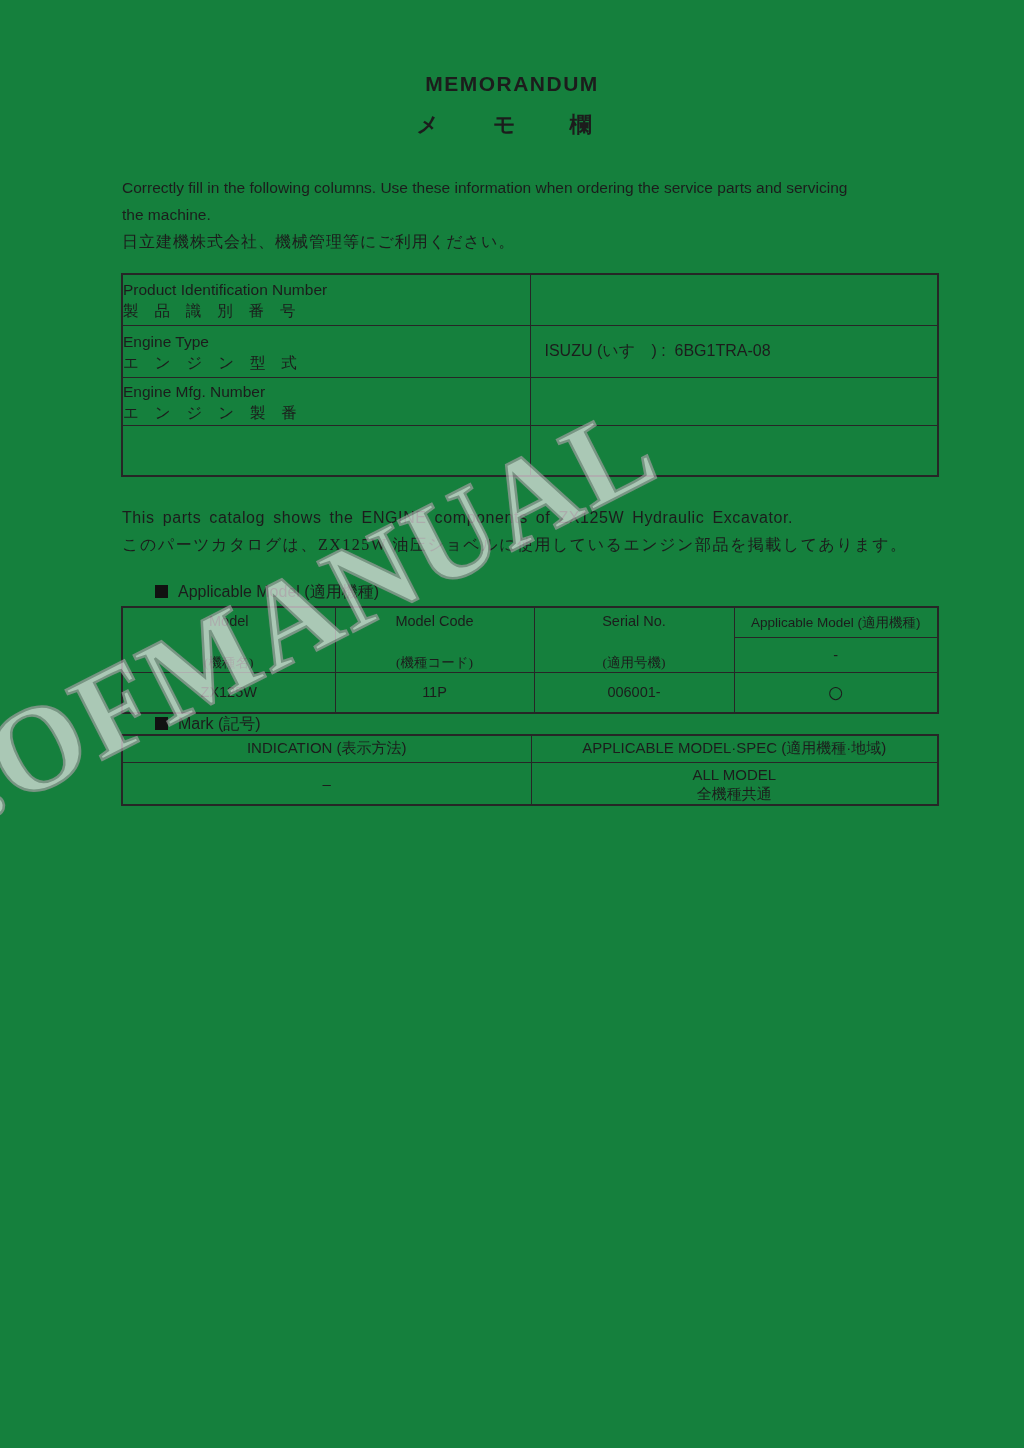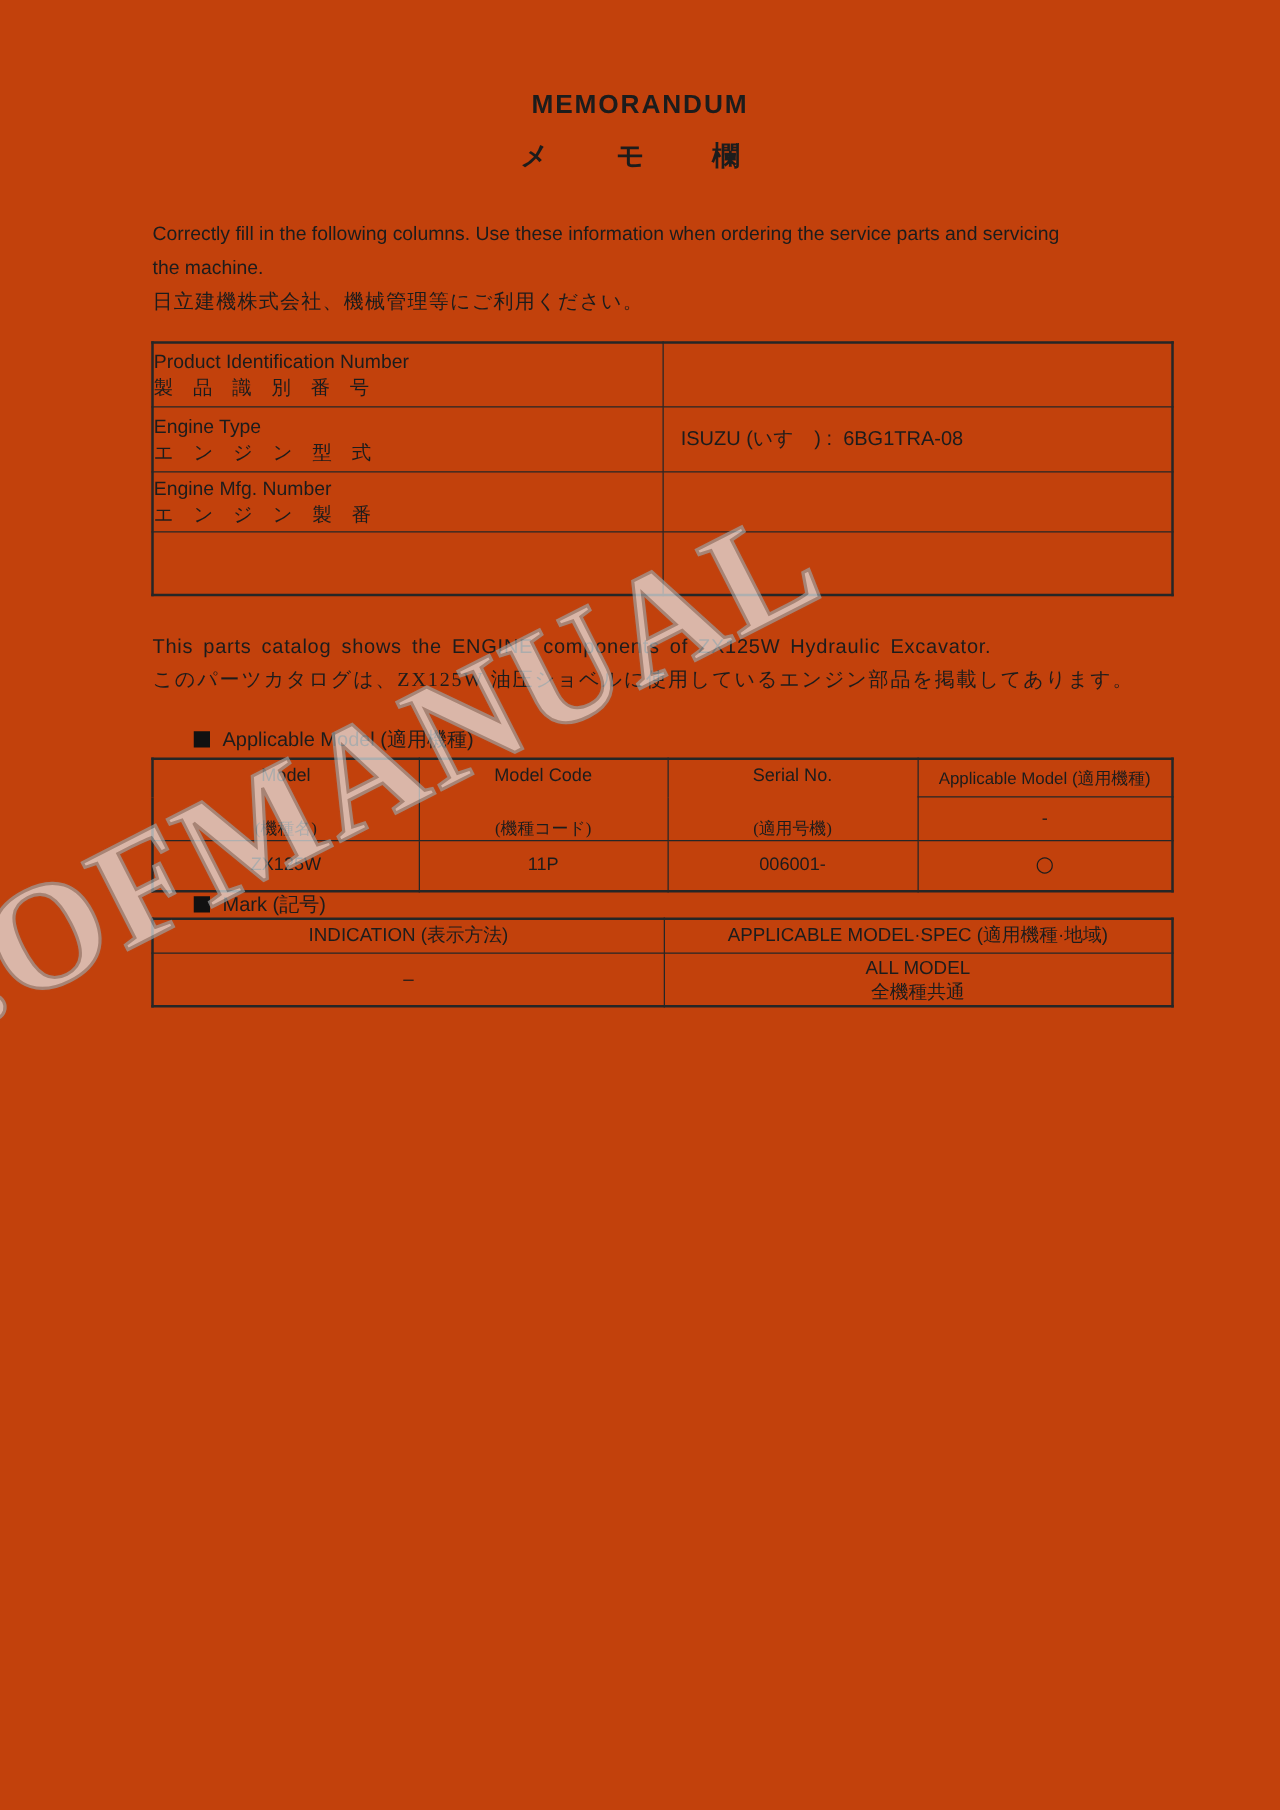--- a/index.html
+++ b/index.html
@@ -1,20 +1,20 @@
 <!DOCTYPE html>
 <html><head>
 <meta charset="utf-8">
 <style>
   html,body{margin:0;padding:0;background:#ffffff;}
   .page{
     position:relative;
     width:1024px;height:1448px;
     margin:0 auto;
-    background:#c2410c;
+    background:#15803d;
     font-family:"Liberation Sans","DejaVu Sans",sans-serif;
     color:#1c1c1c;
     overflow:hidden;
   }
   .abs{position:absolute;}
   
   .doc-title{
     top:72px;left:0;width:100%;
     text-align:center;font-size:21px;font-weight:bold;letter-spacing:1.5px;
   }

